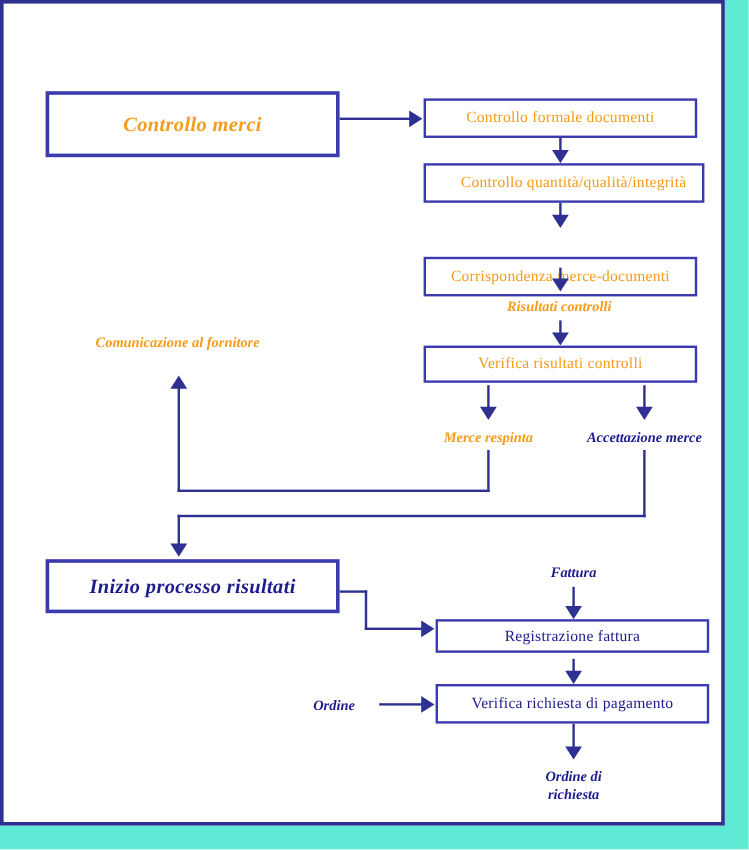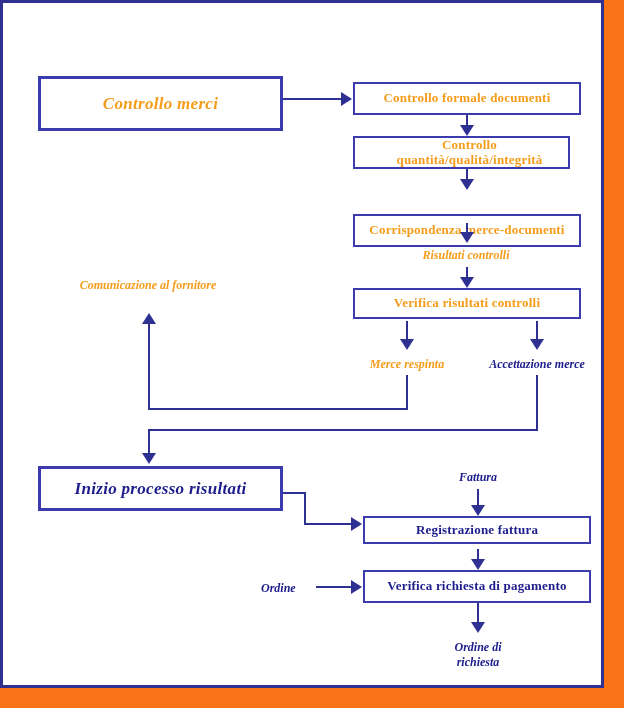--- a/index.html
+++ b/index.html
@@ -12,21 +12,21 @@
     width: 624px;
     height: 708px;
     font-family: "Liberation Serif", "DejaVu Serif", serif;
     overflow: hidden;
   }
 
   #canvas {
     position: relative;
     width: 624px;
     height: 708px;
-    background: #f97316;
+    background: #5eead4;
   }
 
   
   #sheet {
     position: absolute;
     left: 0px;
     top: 0px;
     width: 604px;
     height: 688px;
     background: #ffffff;
@@ -66,21 +66,21 @@
     display: block;
     padding: 0 6px;
   }
 
   
   .txt-orange { color: #f59c1a; }
   .txt-navy   { color: #1c1c8c; }
 
   .process-text {
     font-size: 13px;
-    font-weight: bold;
+    font-weight: normal;
     letter-spacing: 0.2px;
     text-align: center;
   }
   .terminator-text {
     font-size: 17px;
     font-weight: bold;
     font-style: italic;
     letter-spacing: 0.3px;
   }
 
@@ -137,21 +137,21 @@
     <div class="ln ln-h" style="left:280px; top:95px; width:63px;"></div>
     <div class="arw arw-right" style="left:338px; top:89px;"></div>
 
     <div class="box" style="left:350px; top:79px; width:228px; height:33px;">
       <span class="box-label process-text txt-orange">Controllo formale documenti</span>
     </div>
 
     <div class="ln ln-v" style="left:463px; top:112px; height:14px;"></div>
     <div class="arw arw-down" style="left:457px; top:122px;"></div>
 
-    <div class="box" style="left:350px; top:133px; width:217px; height:33px;padding-left:16px;">
+    <div class="box" style="left:350px; top:133px; width:234px; height:33px;padding-left:16px;">
       <span class="box-label process-text txt-orange">Controllo quantità/qualità/integrità</span>
     </div>
 
     <div class="ln ln-v" style="left:463px; top:166px; height:14px;"></div>
     <div class="arw arw-down" style="left:457px; top:176px;"></div>
 
     <div class="box" style="left:350px; top:187px; width:228px; height:33px;margin-top:24px;">
       <span class="box-label process-text txt-orange">Corrispondenza merce-documenti</span>
     </div>
 

